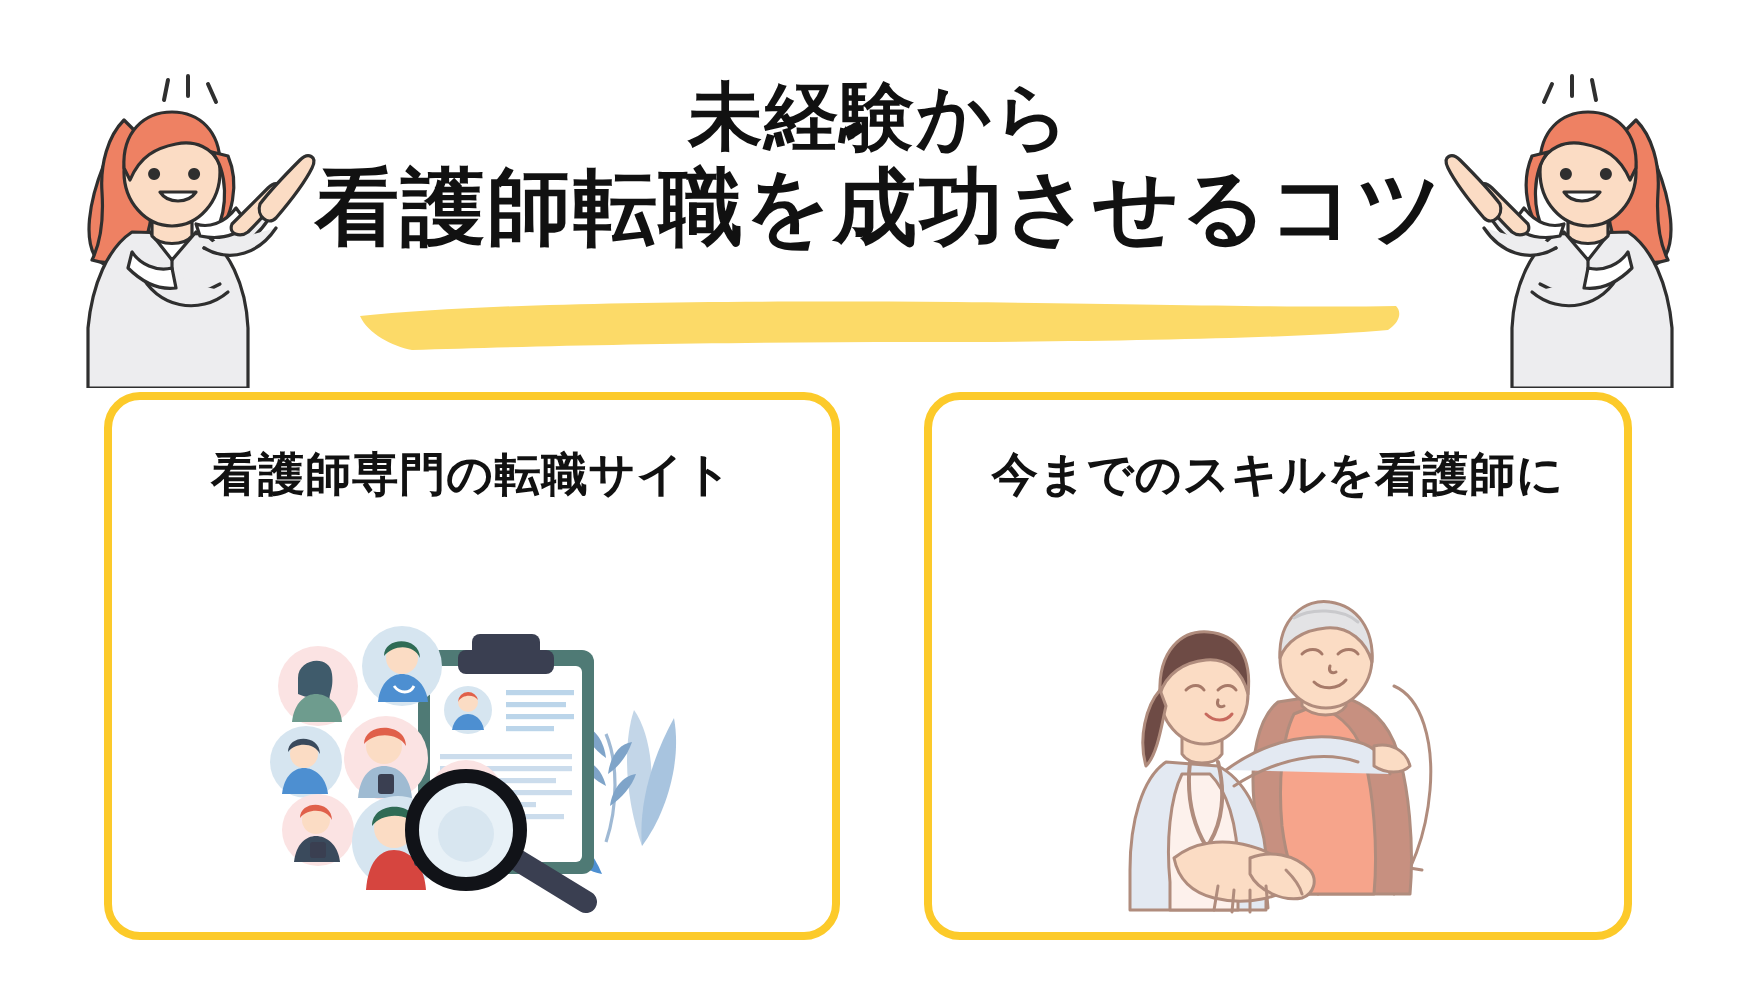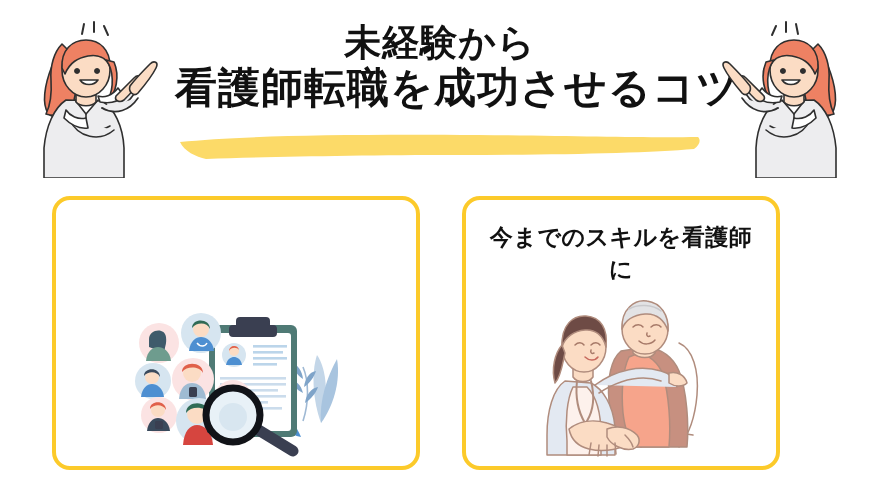--- a/index.html
+++ b/index.html
@@ -16,21 +16,21 @@
   }
   .slide {
     position: absolute;
     inset: 0;
     background: #ffffff;
   }
 
   
   .header {
     position: absolute;
-    left: 0; top: 0;
+    left: 0; top: 16px;
     width: 880px;
     height: 182px;
   }
   .title-block {
     position: absolute;
     left: 140px;
     top: 22px;
     width: 600px;
     text-align: center;
   }
@@ -42,21 +42,20 @@
     line-height: 1.12;
     white-space: nowrap;
   }
   .title-line2 {
     font-size: 42px;
     font-weight: 700;
     color: #111111;
     letter-spacing: 1px;
     line-height: 1.18;
     white-space: nowrap;
-    text-align: right;
   }
   .title-underline {
     position: absolute;
     left: 178px;
     top: 133px;
     width: 524px;
     height: 28px;
   }
 
   .nurse-left {
@@ -78,21 +77,21 @@
   .card {
     position: absolute;
     top: 196px;
     height: 274px;
     background: #ffffff;
     border: 4px solid #FCCA2A;
     border-radius: 18px;
     box-sizing: border-box;
   }
   .card-left  { left: 52px;  width: 368px; }
-  .card-right { left: 462px; width: 318px; }
+  .card-right { left: 462px; width: 354px; }
 
   .card-heading {
     position: absolute;
     left: 0; right: 0;
     top: 22px;
     text-align: center;
     font-size: 23px;
     font-weight: 700;
     color: #111111;
     line-height: 1.38;
@@ -194,20 +193,21 @@
           <path d="M52 112 C60 130 82 134 96 122" fill="#EDEDEF"></path>
           <path d="M46 110 C54 118 62 121 70 120 L68 110 C60 112 52 108 48 102 Z" fill="#FFFFFF"></path>
           <path d="M66 16 L64 26 M76 14 L76 24 M86 18 L90 27" stroke="#2F2F2F" stroke-width="2"></path>
         </g>
       </svg>
     </div>
   </div>
 
   <div class="card card-left">
     <div class="card-heading">
+      <div>看護師専門の転職サイト</div>
     </div>
 
     <div class="card-art">
       <svg viewBox="0 0 230 165" width="230" height="165" xmlns="http://www.w3.org/2000/svg">
 
         <g>
           <path d="M196 60 C206 74 208 104 200 128 C192 106 190 78 196 60 Z" fill="#C3D6E8"></path>
           <path d="M200 128 C212 112 220 86 216 64 C206 82 198 106 200 128 Z" fill="#A8C4DF"></path>
           <path d="M182 72 C188 86 188 108 182 126" stroke="#9FB9D4" stroke-width="1.6" fill="none"></path>
           <path d="M182 84 C176 80 172 74 170 68 C177 69 181 76 182 84 Z" fill="#7FA4C9"></path>

